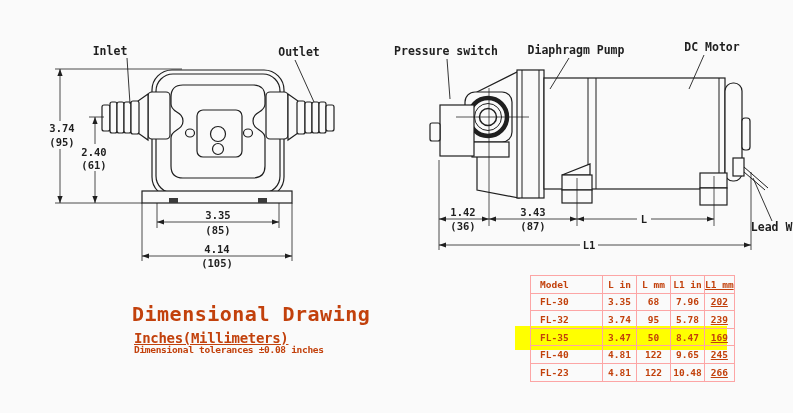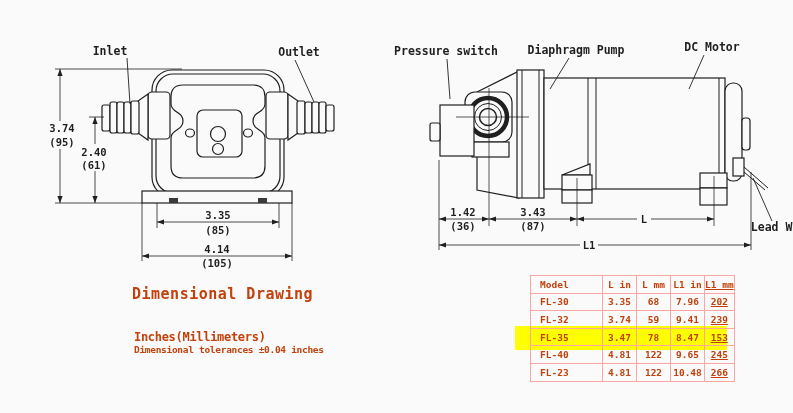--- a/index.html
+++ b/index.html
@@ -2,22 +2,22 @@
 <html><head>
 <meta charset="utf-8">
 <style>
   html,body{margin:0;padding:0;background:#fafafa;}
   .canvas{position:relative;width:784px;height:413px;background:#fafafa;overflow:hidden;
           font-family:"DejaVu Sans Mono","Liberation Mono",monospace;color:#c2410c;margin-left:32px;}
   svg{position:absolute;left:0;top:0;}
   svg text{font-family:"DejaVu Sans Mono","Liberation Mono",monospace;font-weight:700;fill:#1f1f1f;}
   .lbl{font-size:11.5px;}
   .dim{font-size:10.5px;}
-  .ftitle{position:absolute;left:100px;top:285px;font-size:15px;font-weight:700;letter-spacing:.5px;}
-  .fnote1{position:absolute;left:102px;top:330px;font-size:12px;font-weight:700;letter-spacing:-.3px;}
+  .ftitle{position:absolute;left:100px;top:302px;font-size:20px;font-weight:700;letter-spacing:.5px;}
+  .fnote1{position:absolute;left:102px;top:330px;font-size:14px;font-weight:700;letter-spacing:-.3px;text-decoration:underline;}
   .fnote2{position:absolute;left:102px;top:344px;font-size:9.5px;font-weight:700;letter-spacing:-.3px;}
   .hl-band{position:absolute;left:483px;top:326px;width:212px;height:24px;background:#ffff00;}
   table.spec{position:absolute;left:498px;top:275px;border-collapse:collapse;background:transparent;
              font-size:9.5px;font-weight:700;table-layout:fixed;}
   table.spec th,table.spec td{border:1px solid #fca5a5;height:16.6px;padding:0;text-align:center;
              white-space:nowrap;overflow:hidden;}
   table.spec .c0{width:62px;text-align:left;padding-left:9px;}
   table.spec .c1,table.spec .c2,table.spec .c3{width:33px;}
   table.spec .c4{width:26px;text-decoration:underline;}
 </style>
@@ -184,21 +184,21 @@
         <text class="dim" x="501" y="230" text-anchor="middle">(87)</text>
         <text class="dim" x="612" y="223" text-anchor="middle">L</text>
         <text class="dim" x="557" y="249" text-anchor="middle">L1</text>
       </g>
     </g>
   </g>
 </svg>
 
 <div class="ftitle">Dimensional Drawing</div>
 <div class="fnote1">Inches(Millimeters)</div>
-<div class="fnote2">Dimensional tolerances ±0.04 inches</div>
+<div class="fnote2">Dimensional tolerances ±0.08 inches</div>
 
 <div class="hl-band" style="background: rgb(255, 255, 0);"></div>
 
 <table class="spec">
   <thead>
     <tr>
       <th class="c0">Model</th>
       <th class="c1">L in</th>
       <th class="c2">L mm</th>
       <th class="c3">L1 in</th>
@@ -209,30 +209,30 @@
     <tr>
       <td class="c0">FL-30</td>
       <td class="c1">3.35</td>
       <td class="c2">68</td>
       <td class="c3">7.96</td>
       <td class="c4">202</td>
     </tr>
     <tr>
       <td class="c0">FL-32</td>
       <td class="c1">3.74</td>
-      <td class="c2">59</td>
-      <td class="c3">9.41</td>
+      <td class="c2">95</td>
+      <td class="c3">5.78</td>
       <td class="c4">239</td>
     </tr>
     <tr>
       <td class="c0">FL-35</td>
       <td class="c1">3.47</td>
-      <td class="c2">78</td>
+      <td class="c2">50</td>
       <td class="c3">8.47</td>
-      <td class="c4">153</td>
+      <td class="c4">169</td>
     </tr>
     <tr>
       <td class="c0">FL-40</td>
       <td class="c1">4.81</td>
       <td class="c2">122</td>
       <td class="c3">9.65</td>
       <td class="c4">245</td>
     </tr>
     <tr>
       <td class="c0">FL-23</td>

